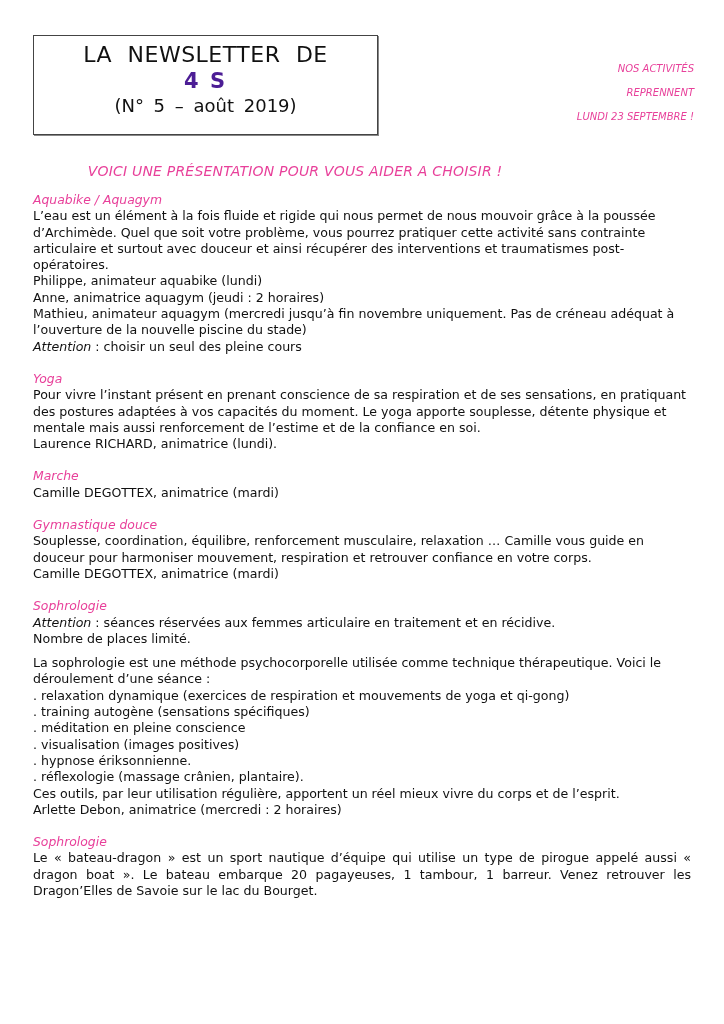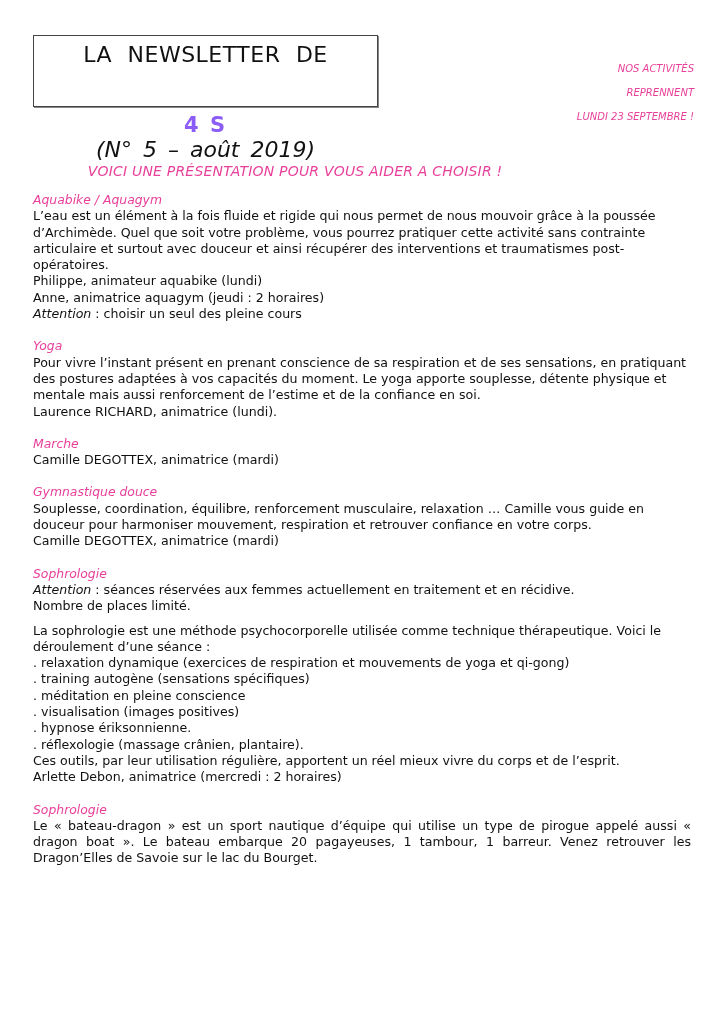--- a/index.html
+++ b/index.html
@@ -1,26 +1,26 @@
 <!DOCTYPE html>
 <html><head>
 <meta charset="utf-8">
 <style>
   * { box-sizing: border-box; margin: 0; padding: 0; }
   html, body { width: 724px; height: 1024px; background: #ffffff; overflow: hidden; }
   body { position: relative; font-family: "DejaVu Sans", sans-serif; color: #111111; }
 
   .title-box {
-    position: absolute; left: 33px; top: 35px; width: 345px; height: 72px;
+    position: absolute; left: 33px; top: 35px; width: 345px; height: 100px;
     border: 1px solid #444; box-shadow: 1px 1px 0 #888;
     text-align: center;
   }
   .title-line1 { font-size: 22px; line-height: 26px; margin-top: 6px; letter-spacing: 0.5px; word-spacing: 8px; }
-  .title-line2 { font-size: 21px; line-height: 26px; font-weight: bold; color: #8b5cf6; letter-spacing: 2px; margin-top: 44px; }
-  .title-line3 { font-size: 22px; line-height: 24px; word-spacing: 4px; font-style: italic; }
+  .title-line2 { font-size: 21px; line-height: 26px; font-weight: bold; color: #4c1d95; letter-spacing: 2px; }
+  .title-line3 { font-size: 18px; line-height: 24px; word-spacing: 4px; }
 
   .announce {
     position: absolute; right: 30px; top: 57px; width: 270px;
     text-align: right; color: #e8409a; font-style: italic;
     font-family: "DejaVu Sans", sans-serif; font-size: 10px; line-height: 24px;
   }
 
   .intro {
     position: absolute; left: 0; top: 163px; width: 590px; text-align: center;
     color: #e8409a; font-style: italic; font-size: 14px; letter-spacing: 0.2px;
@@ -51,20 +51,21 @@
 
 <div class="intro">VOICI UNE PRÉSENTATION POUR VOUS AIDER A CHOISIR !</div>
 
 <div class="content">
 
   <div class="section">
     <div class="sec-title">Aquabike / Aquagym</div>
     <div class="p">L’eau est un élément à la fois fluide et rigide qui nous permet de nous mouvoir grâce à la poussée d’Archimède. Quel que soit votre problème, vous pourrez pratiquer cette activité sans contrainte articulaire et surtout avec douceur et ainsi récupérer des interventions et traumatismes post-opératoires.</div>
     <div class="p">Philippe, animateur aquabike (lundi)</div>
     <div class="p">Anne, animatrice aquagym (jeudi : 2 horaires)</div>
+    <div class="p">Mathieu, animateur aquagym (mercredi jusqu’à fin novembre uniquement. Pas de créneau adéquat à l’ouverture de la nouvelle piscine du stade)</div>
     <div class="p"><span class="em">Attention</span><span> : choisir un seul des pleine cours</span></div>
   </div>
 
   <div class="section">
     <div class="sec-title">Yoga</div>
     <div class="p">Pour vivre l’instant présent en prenant conscience de sa respiration et de ses sensations, en pratiquant des postures adaptées à vos capacités du moment. Le yoga apporte souplesse, détente physique et mentale mais aussi renforcement de l’estime et de la confiance en soi.</div>
     <div class="p">Laurence RICHARD, animatrice (lundi).</div>
   </div>
 
   <div class="section">
@@ -73,21 +74,21 @@
   </div>
 
   <div class="section">
     <div class="sec-title">Gymnastique douce</div>
     <div class="p">Souplesse, coordination, équilibre, renforcement musculaire, relaxation … Camille vous guide en douceur pour harmoniser mouvement, respiration et retrouver confiance en votre corps.</div>
     <div class="p">Camille DEGOTTEX, animatrice (mardi)</div>
   </div>
 
   <div class="section">
     <div class="sec-title">Sophrologie</div>
-    <div class="p"><span class="em">Attention</span><span> : séances réservées aux femmes actuellement en traitement et en récidive.</span></div>
+    <div class="p"><span class="em">Attention</span><span> : séances réservées aux femmes articulaire en traitement et en récidive.</span></div>
     <div class="p">Nombre de places limité.</div>
     <div class="gap"></div>
     <div class="p">La sophrologie est une méthode psychocorporelle utilisée comme technique thérapeutique. Voici le déroulement d’une séance :</div>
     <div class="p">. relaxation dynamique (exercices de respiration et mouvements de yoga et qi-gong)</div>
     <div class="p">. training autogène (sensations spécifiques)</div>
     <div class="p">. méditation en pleine conscience</div>
     <div class="p">. visualisation (images positives)</div>
     <div class="p">. hypnose ériksonnienne.</div>
     <div class="p">. réflexologie (massage crânien, plantaire).</div>
     <div class="p">Ces outils, par leur utilisation régulière, apportent un réel mieux vivre du corps et de l’esprit.</div>

